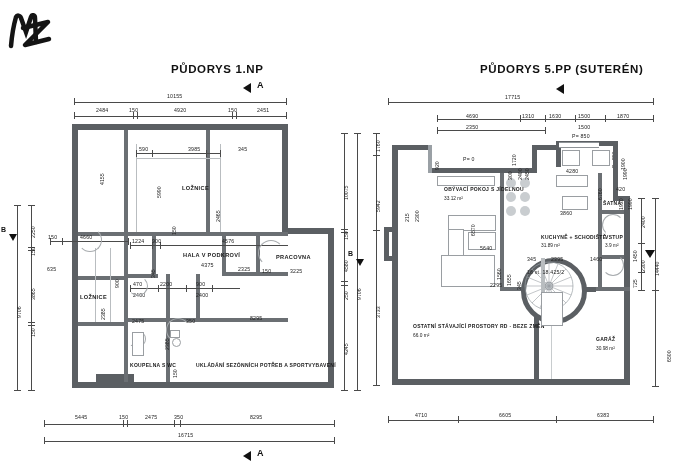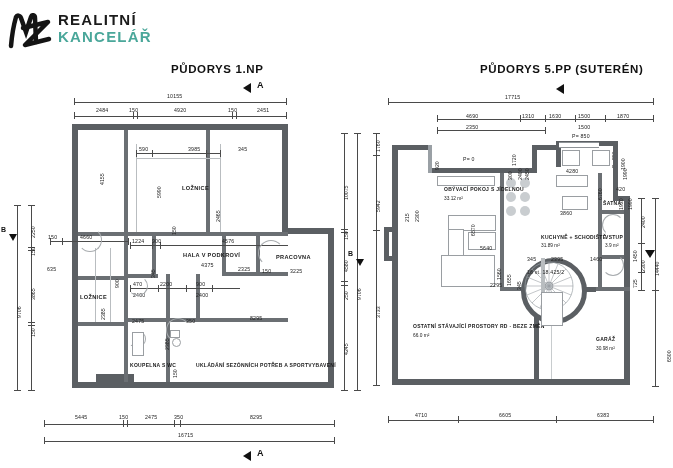--- a/index.html
+++ b/index.html
@@ -55,24 +55,20 @@
 </head>
 <body>
 
 <div class="page">
 
   <div class="logo">
     <svg class="logo-mark" viewBox="0 0 44 40">
       <path d="M3 34 C4 22 6 12 8 5 C9 3 12 3 13 6 L18 20 L23 5 C24 2 27 3 27 6 L28 30" fill="none" stroke="#141414" stroke-width="4.5" stroke-linecap="round"></path>
       <path d="M15 16 L40 10 L17 33 L41 27" fill="none" stroke="#141414" stroke-width="4.5" stroke-linejoin="round" stroke-linecap="round"></path>
     </svg>
-    <div class="logo-txt">
-      <div class="logo-l1">REALITNÍ</div>
-      <div class="logo-l2">KANCELÁŘ</div>
-    </div>
   </div>
 
   <div class="plan-title" id="t-np">PŮDORYS 1.NP</div>
   <div class="plan-title" id="t-pp">PŮDORYS 5.PP (SUTERÉN)</div>
 
   <div>
 
     <div class="secmark" style="left:243px;top:82px;">
       <div class="tri" style="left:0;top:1px;border-top:5px solid transparent;border-bottom:5px solid transparent;border-right:8px solid #111;"></div>
       <div class="lab" style="left:14px;top:-2px;">A</div>

